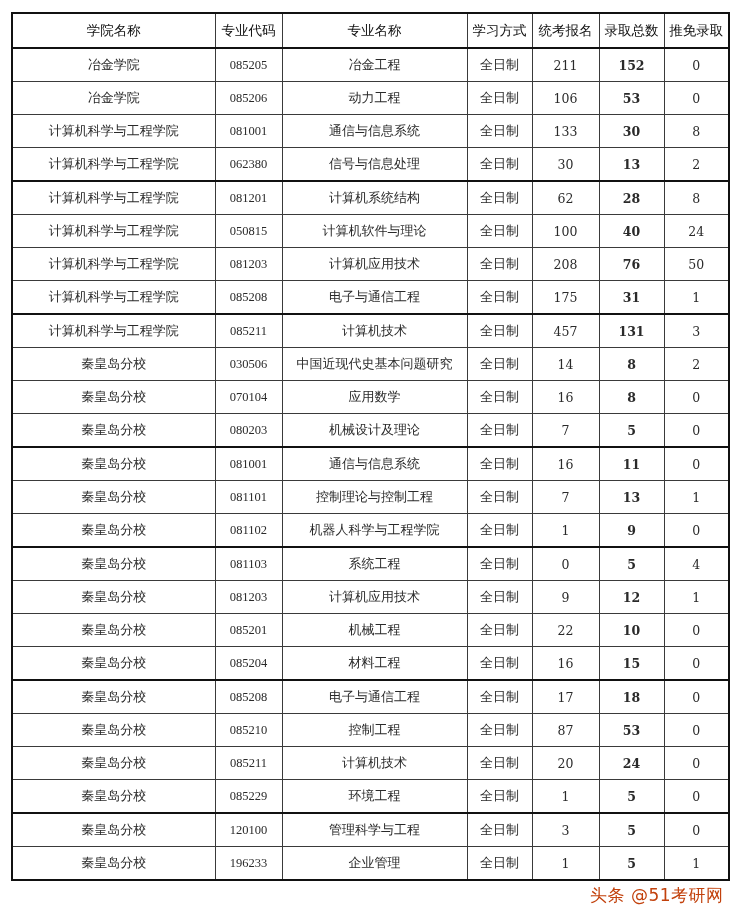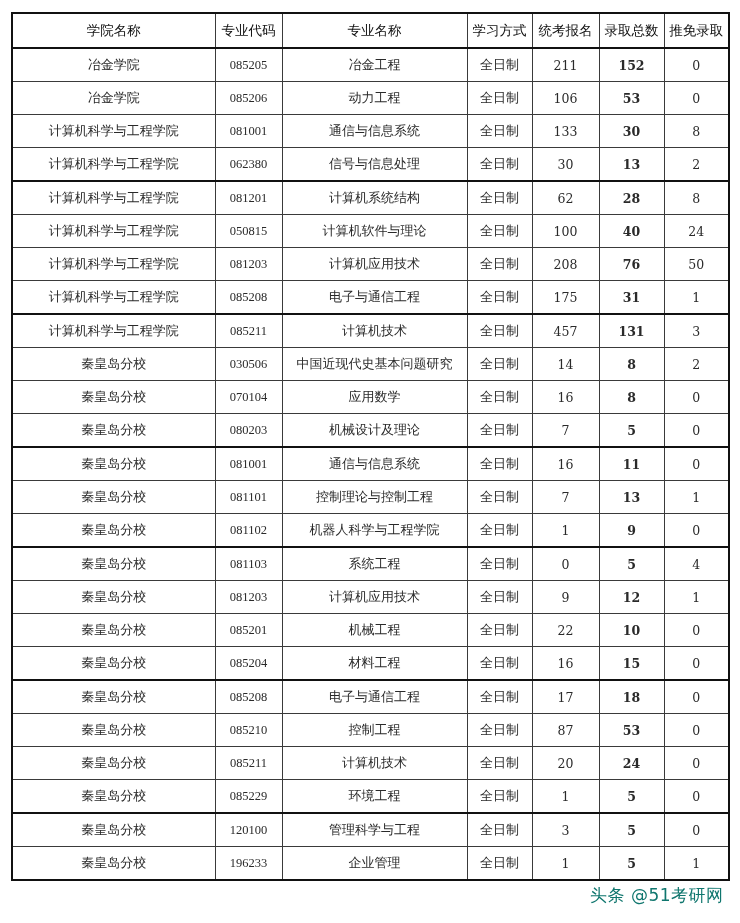--- a/index.html
+++ b/index.html
@@ -6,21 +6,21 @@
   body { width:740px; height:923px; position:relative; overflow:hidden; font-family:"DejaVu Sans","Liberation Sans",sans-serif; color:#1a1a1a; }
   table.admissions { position:absolute; left:11px; top:12px; border-collapse:collapse; table-layout:fixed; width:717px; }
   table.admissions th, table.admissions td { border:1px solid #3a3a3a; text-align:center; vertical-align:middle; padding:0; white-space:nowrap; overflow:hidden; }
   table.admissions th { height:33px; font-size:13.5px; font-weight:normal; color:#111; border-bottom:2px solid #111; }
   table.admissions td { height:32px; font-size:13px; color:#2a2a2a; }
   table.admissions td.num { font-family:"DejaVu Serif","Liberation Serif",serif; font-size:12.5px; }
   table.admissions td.code { font-family:Liberation Serif, serif; font-size:12.5px; }
   table.admissions { border:2px solid #111; }
   tr.thick-top td { border-top:2px solid #111; }
   td.col-enroll, th.col-enroll { border-left:2px solid #111;font-weight:bold; }
-  .watermark { position:absolute; left:590px; top:884px; font-size:17px; color:#0f766e; font-family:"DejaVu Sans",sans-serif; letter-spacing:0.5px; text-shadow:0 0 2px #fff, 0 0 2px #fff; }
+  .watermark { position:absolute; left:590px; top:884px; font-size:17px; color:#c2410c; font-family:"DejaVu Sans",sans-serif; letter-spacing:0.5px; text-shadow:0 0 2px #fff, 0 0 2px #fff; }
 </style>
 </head>
 <body>
 
 <table class="admissions">
   <colgroup>
     <col style="width:203px">
       <col style="width:67px">
       <col style="width:185px">
       <col style="width:65px">

